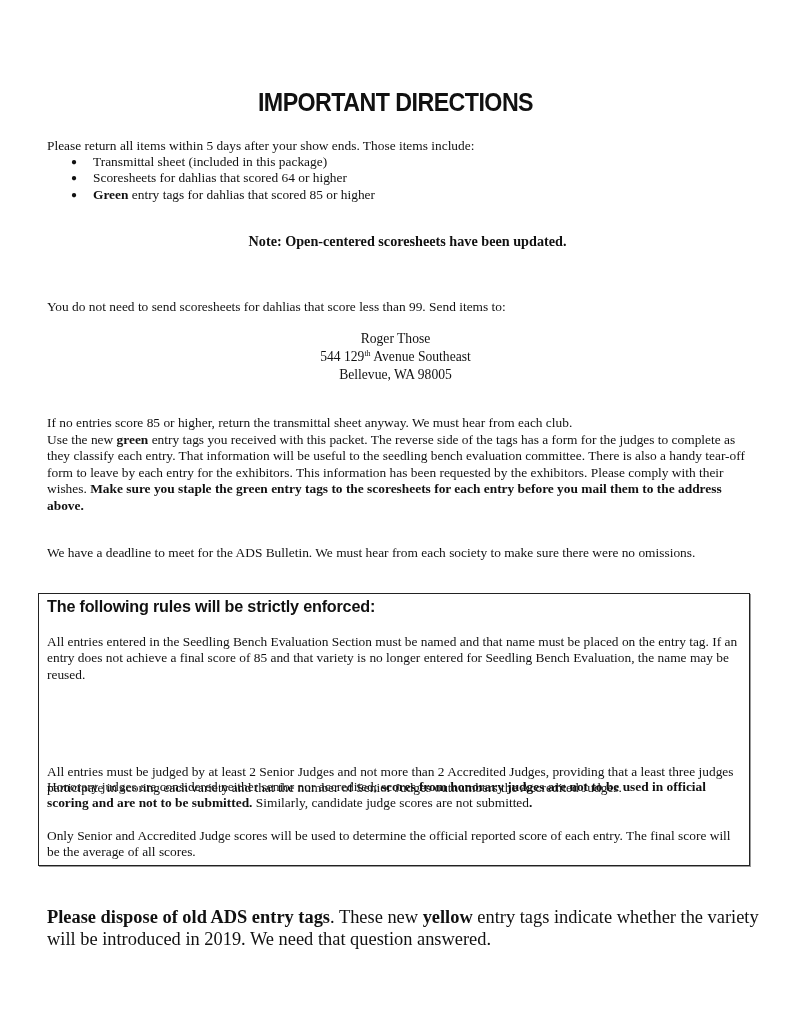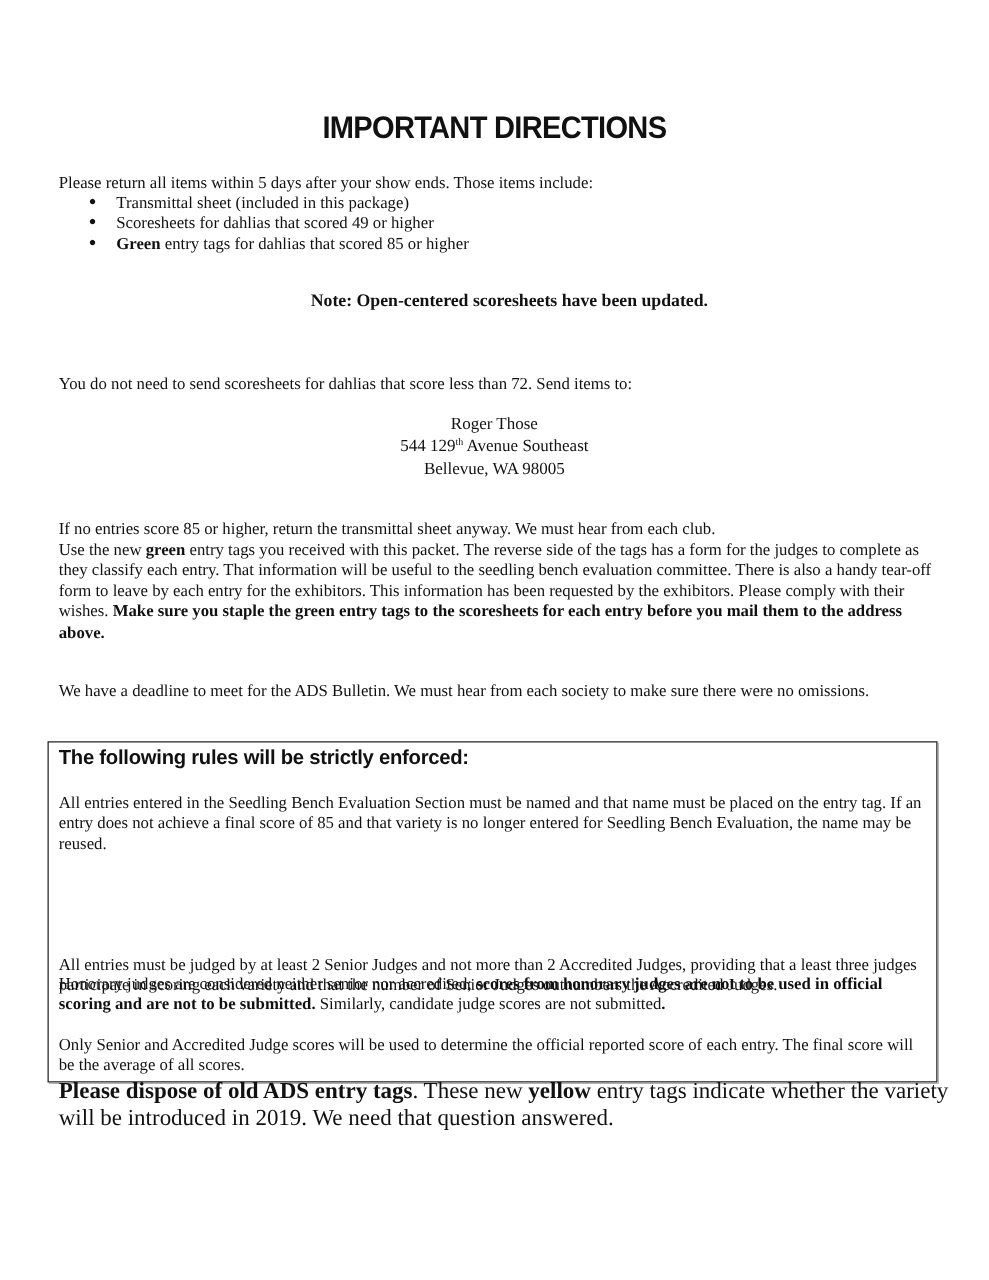--- a/index.html
+++ b/index.html
@@ -43,54 +43,54 @@
       position: absolute; left: 8px; top: 3px;
       font-family: "Liberation Sans", sans-serif; font-weight: bold; font-size: 16.2px;
       letter-spacing: -0.2px;
     }
     .rule { position: absolute; left: 8px; width: 695px; line-height: 16.4px; }
     .rule1 { top: 40px; }
     .rule2 { top: 126px; margin-top: 44px; }
     .rule3 { top: 185px; }
     .rule4 { top: 234px; }
     .dispose {
-      position: absolute; left: 47px; top: 862px; width: 720px;
+      position: absolute; left: 47px; top: 907px; width: 720px;
       font-size: 18.4px; line-height: 21.5px;
     }
     b { font-weight: bold; }
   </style>
 </head>
 <body>
 
 <div class="page">
 
   <div class="title">IMPORTANT DIRECTIONS</div>
 
   <div class="p intro">Please return all items within 5 days after your show ends. Those items include:</div>
 
   <ul class="items">
     <li>
       <span class="bullet">●</span>
       <b></b><span>Transmittal sheet (included in this package)</span>
     </li>
     <li>
       <span class="bullet">●</span>
-      <b></b><span>Scoresheets for dahlias that scored 49 or higher</span>
+      <b></b><span>Scoresheets for dahlias that scored 64 or higher</span>
     </li>
     <li>
       <span class="bullet">●</span>
       <b>Green</b><span> entry tags for dahlias that scored 85 or higher</span>
     </li>
   </ul>
 
   <div class="note">
     <div>Note: Open-centered scoresheets have been updated.</div>
   </div>
 
-  <div class="p nosend">You do not need to send scoresheets for dahlias that score less than 72. Send items to:</div>
+  <div class="p nosend">You do not need to send scoresheets for dahlias that score less than 99. Send items to:</div>
 
   <div class="address">
     <div>Roger Those</div>
     <div><span>544 129</span><sup>th</sup><span> Avenue Southeast</span></div>
     <div>Bellevue, WA 98005</div>
   </div>
 
   <div class="p noentries">If no entries score 85 or higher, return the transmittal sheet anyway. We must hear from each club.</div>
 
   <div class="p greentags"><span>Use the new </span><b>green</b><span> entry tags you received with this packet. The reverse side of the tags has a form for the judges to complete as they classify each entry. That information will be useful to the seedling bench evaluation committee. There is also a handy tear-off form to leave by each entry for the exhibitors. This information has been requested by the exhibitors. Please comply with their wishes. </span><b>Make sure you staple the green entry tags to the scoresheets for each entry before you mail them to the address above.</b></div>

